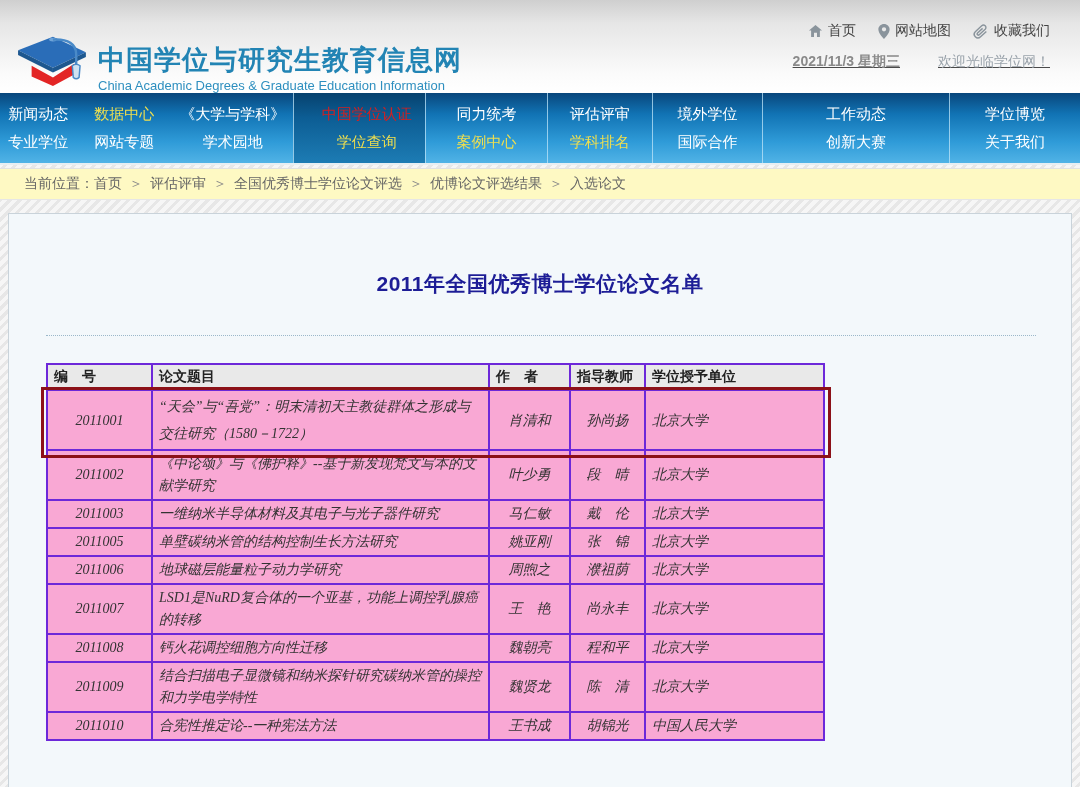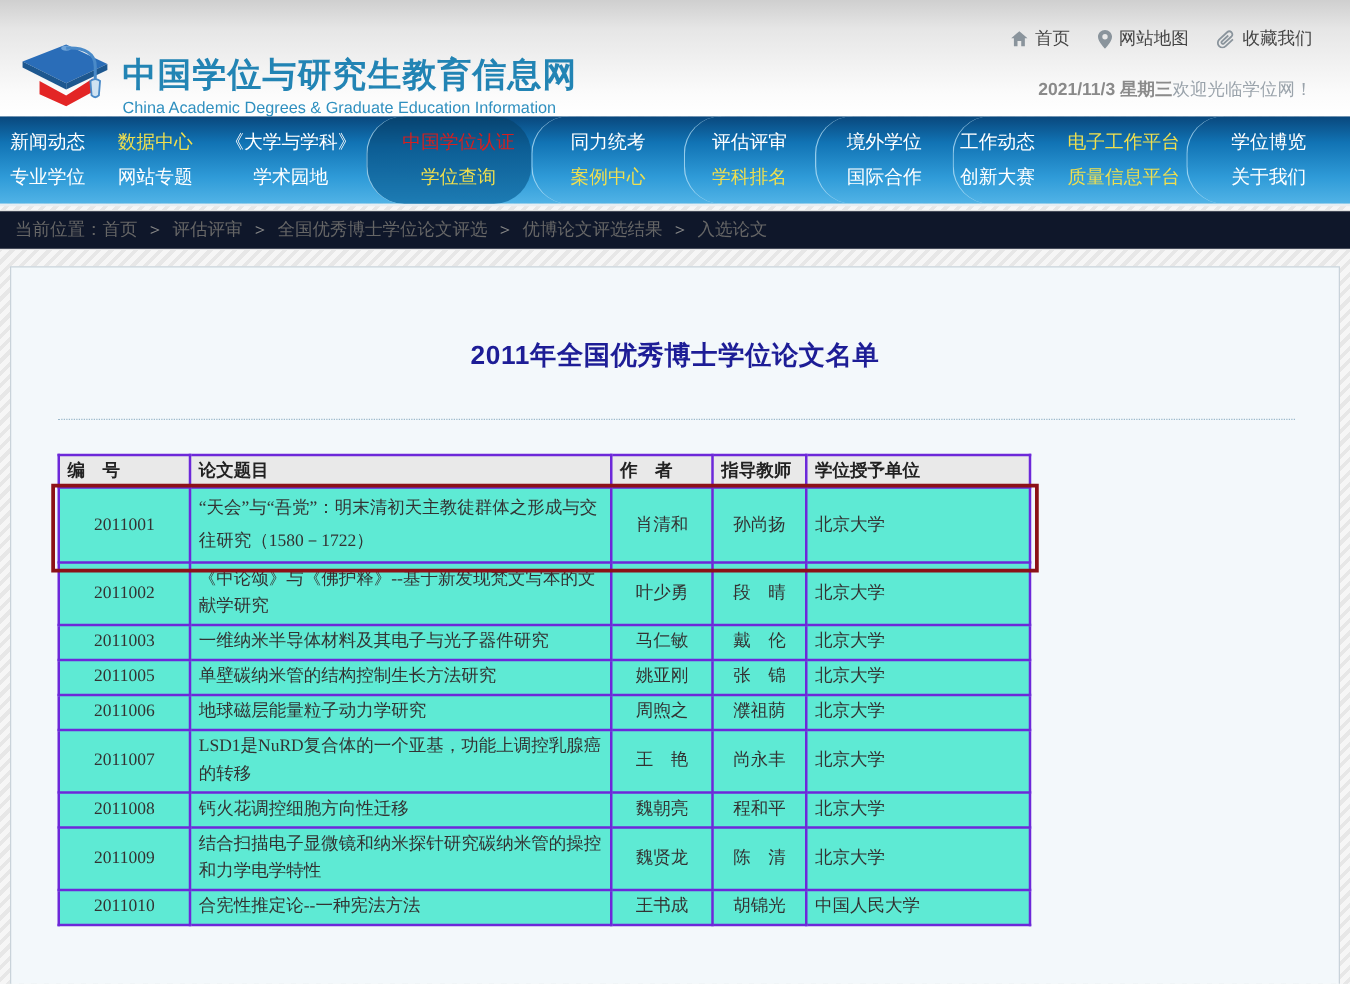--- a/index.html
+++ b/index.html
@@ -7,48 +7,48 @@
     font-family:"Liberation Sans","DejaVu Sans",sans-serif;}
   
   .site-header{height:93px;background:linear-gradient(180deg,#cfcfcf 0%,#e6e6e6 25%,#fbfbfb 80%,#ffffff 100%);
     display:flex;align-items:flex-end;position:relative;}
   .logo{margin:2px 8px 0 12px;}
   .brand .cn{font-size:27px;font-weight:bold;color:#2284b4;letter-spacing:1px;line-height:30px;}
   .brand .en{font-size:13px;color:#2e8fbf;margin-top:3px;}
   .header-right{position:absolute;right:30px;top:22px;text-align:right;font-size:14px;color:#4a4a4a;}
   .hr-links{display:flex;gap:22px;justify-content:flex-end;align-items:center;}
   .hr-links .lnk{display:flex;gap:5px;align-items:center;cursor:pointer;color:#444;}
-  .hr-row2{margin-top:23px;display:flex;justify-content:flex-end;}
+  .hr-row2{margin-top:13px;display:flex;gap:38px;justify-content:flex-end;text-decoration:underline;}
   .hr-date{color:#8a8a8a;font-weight:bold;}
   .hr-welcome{color:#9aa3ab;}
   
   .nav{height:70px;display:flex;background:linear-gradient(180deg,#09477c 0%,#1173b4 30%,#2f9bd8 70%,#51b3e6 100%);
     border-bottom:2px solid #e8eef2;}
-  .nav-sec{display:flex;justify-content:center;align-items:center;gap:26px;box-sizing:border-box;border-radius:30px;}
+  .nav-sec{display:flex;justify-content:center;align-items:center;gap:26px;box-sizing:border-box;}
   .nav-sec + .nav-sec{border-left:1px solid rgba(190,228,248,.75);}
   .nav-sec.dark{background:linear-gradient(180deg,#07426e 0%,#0c5d94 35%,#1d7cb4 100%);}
   .nav-col{display:flex;flex-direction:column;text-align:center;gap:0;}
   .nav-item{font-size:15px;line-height:28px;cursor:pointer;white-space:nowrap;}
   .c-white{color:#ffffff;} .c-yellow{color:#f0df4e;} .c-red{color:#d61f1f;}
   
-  .crumb-bar{margin-top:3px;background:#0f172a;border-top:1px solid #e2e2e2;border-bottom:1px solid #e6e6e6;
-    height:30px;display:flex;align-items:center;padding-left:12px;
+  .crumb-bar{margin-top:3px;background:#fef9c3;border-top:1px solid #e2e2e2;border-bottom:1px solid #e6e6e6;
+    height:30px;display:flex;align-items:center;padding-left:24px;
     font-family:"Liberation Serif","DejaVu Serif",serif;font-size:14px;color:#666;}
   .crumb-bar .sep{margin:0 7px;color:#888;}
   .crumb-item{cursor:pointer;}
   
   .panel{margin:13px 8px 0 8px;height:760px;background:#f3f8fb;border:1px solid #c9d3da;box-sizing:border-box;}
   .page-title{margin:56px 0 0 0;text-align:center;font-size:21px;font-weight:bold;color:#1d1d96;letter-spacing:.5px;}
   .dotted{margin:37px 35px 0 37px;border-top:1px dotted #9bb8ca;height:0;}
   .table-wrap{position:relative;margin:27px 0 0 37px;display:inline-block;}
   table.paper{border-collapse:collapse;table-layout:fixed;width:777px;
     font-family:"Liberation Serif","DejaVu Serif",serif;font-size:14px;color:#333;}
   table.paper th,table.paper td{border:2px solid #6d28d9;box-sizing:border-box;}
   table.paper th{background:#e9e9e9;height:26px;font-weight:bold;color:#222;padding:0 6px;text-align:left;}
-  table.paper td{background:#5eead4;padding:2px 6px;height:28px;line-height:22px;}
+  table.paper td{background:#f9a8d4;padding:2px 6px;height:28px;line-height:22px;font-style:italic;}
   th.col-no,td.cell-no{text-align:center;}
   th.col-author,td.cell-author,th.col-advisor,td.cell-advisor{text-align:center;}
   tr.tall td{line-height:27px;}
   .highlight-box{position:absolute;top:24px;left:-5px;right:-6px;height:65px;
     border:3px solid #8c1118;pointer-events:none;}
   
   .ic{display:inline-block;vertical-align:middle;}
 </style>
 </head>
 <body>
@@ -134,24 +134,20 @@
       <div class="nav-col">
         <span class="nav-item c-white">境外学位</span>
         <span class="nav-item c-white">国际合作</span>
       </div>
     </div>
     <div class="nav-sec" style="width: 190px;">
       <div class="nav-col">
         <span class="nav-item c-white">工作动态</span>
         <span class="nav-item c-white">创新大赛</span>
       </div>
-      <div class="nav-col">
-        <span class="nav-item c-yellow">电子工作平台</span>
-        <span class="nav-item c-yellow">质量信息平台</span>
-      </div>
     </div>
     <div class="nav-sec" style="width: 133px;">
       <div class="nav-col">
         <span class="nav-item c-white">学位博览</span>
         <span class="nav-item c-white">关于我们</span>
       </div>
     </div>
   </div>
 
 <div class="crumb-bar">

